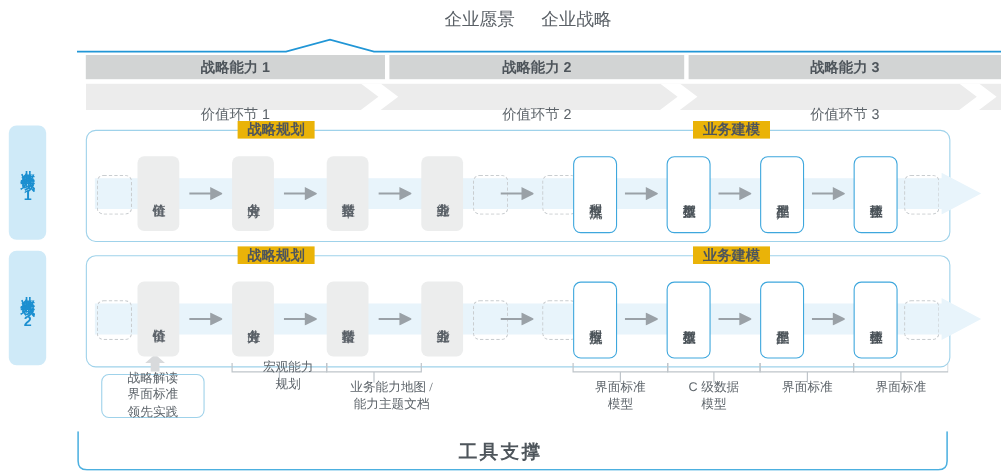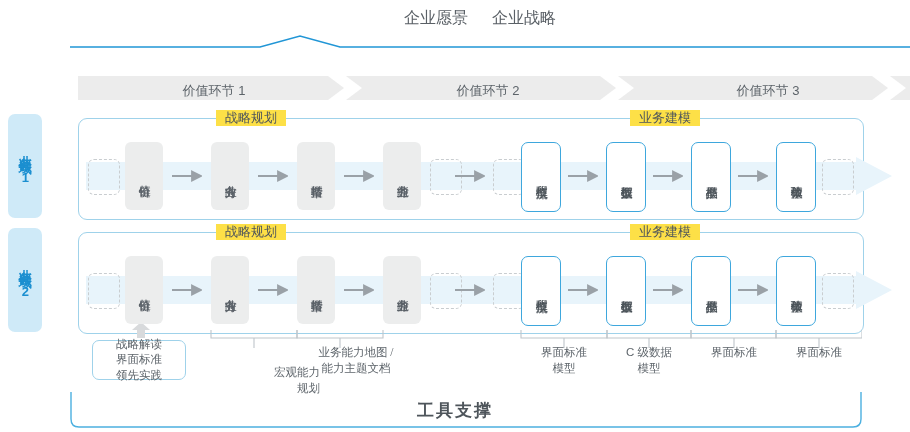--- a/index.html
+++ b/index.html
@@ -19,42 +19,42 @@
   
   .cap-row{position:absolute;left:78px;top:50px;width:832px;height:22px;display:flex;gap:4px;}
   .cap-cell{background:#d2d4d4;display:flex;align-items:center;justify-content:center;
     font-size:13px;font-weight:bold;color:#4e555b;}
   .cap-cell.c1{width:272px;}
   .cap-cell.c2{width:268px;}
   .cap-cell.c3{width:284px;}
 
   
   .vc-row{position:absolute;left:78px;top:76px;width:832px;height:24px;}
-  .vc-label{position:absolute;top:3px;height:24px;display:flex;align-items:center;
+  .vc-label{position:absolute;top:16px;height:24px;display:flex;align-items:center;
     justify-content:center;font-size:13px;color:#5c6369;z-index:2;}
   .vc-l1{left:0;width:272px;}
   .vc-l2{left:276px;width:268px;}
   .vc-l3{left:548px;width:284px;}
 
   
   .dom-tab{position:absolute;left:8px;width:34px;background:#cfeaf8;border-radius:7px;
     display:flex;align-items:center;justify-content:center;}
   .dom-tab .txt{writing-mode:vertical-rl;text-orientation:upright;
     font-size:13px;font-weight:bold;color:#1b8fd0;letter-spacing:2px;line-height:1.05;}
   .dom1{top:114px;height:104px;}
   .dom2{top:228px;height:104px;}
 
   
   .panel{position:absolute;left:78px;width:784px;border:1px solid #9fd2ea;border-radius:9px;
     background:#ffffff;}
   .p1{top:118px;height:100px;}
   .p2{top:232px;height:100px;}
 
   
-  .sec-cap{position:absolute;background:#fde047;padding:0 9px;font-size:13px;font-weight:normal;
+  .sec-cap{position:absolute;background:#eab308;padding:0 9px;font-size:13px;font-weight:bold;
     color:#4e555b;height:16px;line-height:16px;white-space:nowrap;}
   .cap-plan1{left:216px;top:110px;}
   .cap-model1{left:630px;top:110px;}
   .cap-plan2{left:216px;top:224px;}
   .cap-model2{left:630px;top:224px;}
 
   
   .band{position:absolute;left:86px;height:38px;}
   .b1{top:157px;}
   .b2{top:271px;}
@@ -96,20 +96,31 @@
 
   <div class="top-titles">
     <span>企业愿景</span>
     <span>企业战略</span>
   </div>
 
   <svg class="tent" viewBox="0 0 840 16" preserveAspectRatio="none">
     <path d="M0,13 L190,13 L230,2 L270,13 L840,13" fill="none" stroke="#2196d6" stroke-width="1.6"></path>
   </svg>
 
+  <div class="cap-row">
+    <div class="cap-cell c1">
+      <span>战略能力 1</span>
+    </div>
+    <div class="cap-cell c2">
+      <span>战略能力 2</span>
+    </div>
+    <div class="cap-cell c3">
+      <span>战略能力 3</span>
+    </div>
+  </div>
 
   <div class="vc-row">
     <svg width="832" height="24" viewBox="0 0 832 24" preserveAspectRatio="none" style="position:absolute;left:0;top:0;">
       <rect x="0" y="0" width="832" height="24" fill="#ececec"></rect>
       <path d="M268,0 L284,12 L268,24 L250,24 L266,12 L250,0 Z" fill="#ffffff"></path>
       <path d="M540,0 L556,12 L540,24 L522,24 L538,12 L522,0 Z" fill="#ffffff"></path>
       <path d="M812,0 L828,12 L812,24 L794,24 L810,12 L794,0 Z" fill="#ffffff"></path>
     </svg>
     <div class="vc-label vc-l1">价值环节 1</div>
     <div class="vc-label vc-l2">价值环节 2</div>
@@ -254,21 +265,21 @@
   <svg class="upar" viewBox="0 0 20 16">
     <path d="M10,0 L19,8 L14,8 L14,16 L6,16 L6,8 L1,8 Z" fill="#d8dadc"></path>
   </svg>
 
   <div class="ann-box" style="left:92px;top:340px;width:92px;height:38px;">
     <span>战略解读</span>
     <span>界面标准</span>
     <span>领先实践</span>
   </div>
 
-  <div class="ann" style="left:204px;top:365px;width:116px;text-align:right;">
+  <div class="ann" style="left:204px;top:327px;width:116px;">
     <div>宏观能力</div>
     <div>规划</div>
   </div>
 
   <div class="ann" style="left:290px;top:345px;width:132px;font-family:Liberation Serif, serif;">
     <div>业务能力地图 /</div>
     <div>能力主题文档</div>
   </div>
 
   <div class="ann" style="left:506px;top:345px;width:116px;">

